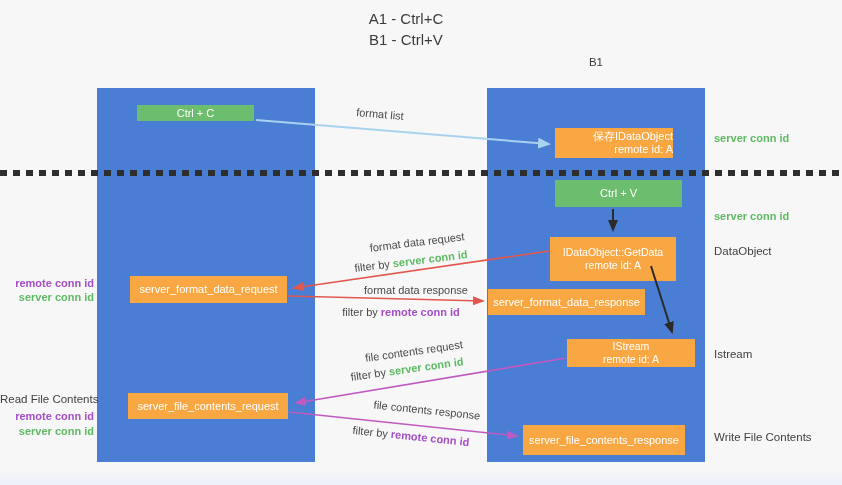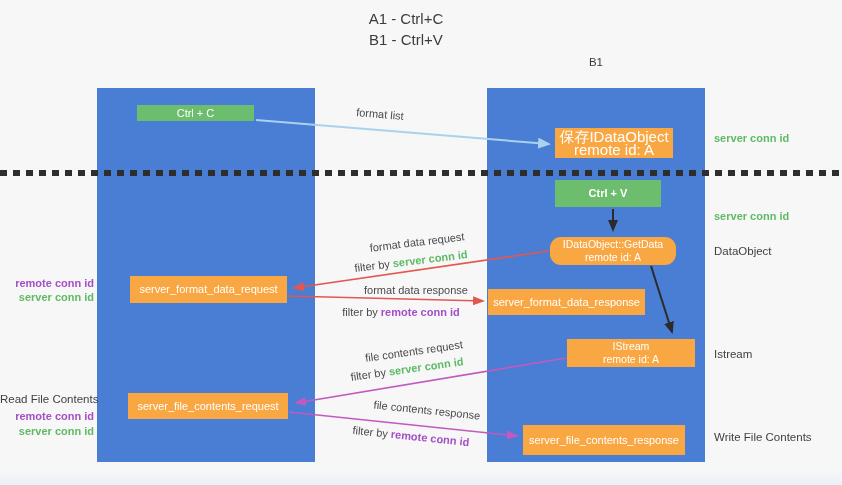--- a/index.html
+++ b/index.html
@@ -73,30 +73,30 @@
 
   <div class="lifeline" style="left:97px;"></div>
   <div class="lifeline" style="left:487px;"></div>
 
   <div class="dotted-divider"></div>
 
   <div class="node green" style="left:137px;top:105px;width:117px;height:16px;">
     <div>Ctrl + C</div>
   </div>
 
-  <div class="node orange" style="left:555px;top:128px;width:118px;height:30px;font-size:15px;">
+  <div class="node orange" style="left:555px;top:128px;width:118px;height:30px;font-size:11px;align-items:flex-end;">
     <div>保存IDataObject</div>
     <div>remote id: A</div>
   </div>
 
-  <div class="node green" style="left:555px;top:180px;width:106px;height:27px;font-weight:bold;">
+  <div class="node green" style="left:555px;top:180px;width:127px;height:27px;">
     <div>Ctrl + V</div>
   </div>
 
-  <div class="node orange" style="left:550px;top:237px;width:126px;height:28px;font-size:10.5px;border-radius:11px;">
+  <div class="node orange" style="left:550px;top:237px;width:126px;height:44px;font-size:10.5px;">
     <div>IDataObject::GetData</div>
     <div>remote id: A</div>
   </div>
 
   <div class="node orange" style="left:488px;top:289px;width:157px;height:26px;">
     <div>server_format_data_response</div>
   </div>
 
   <div class="node orange" style="left:130px;top:276px;width:157px;height:27px;">
     <div>server_format_data_request</div>

